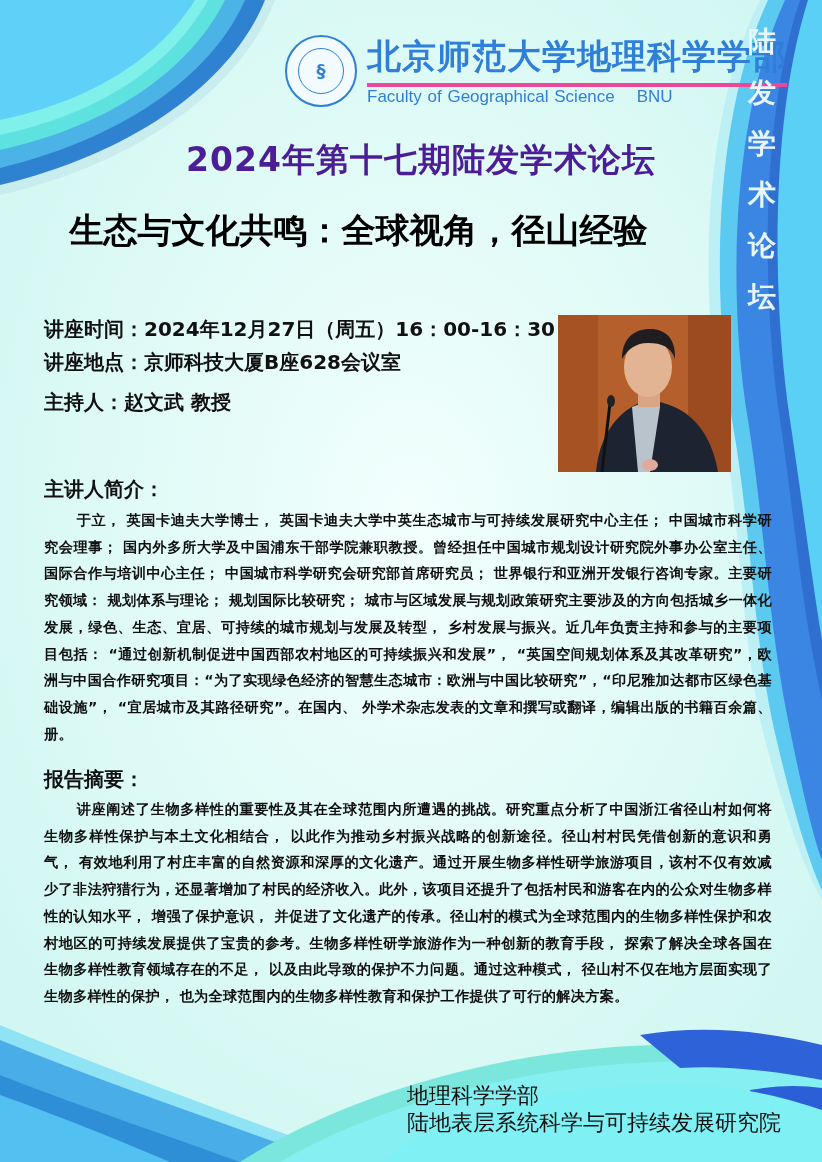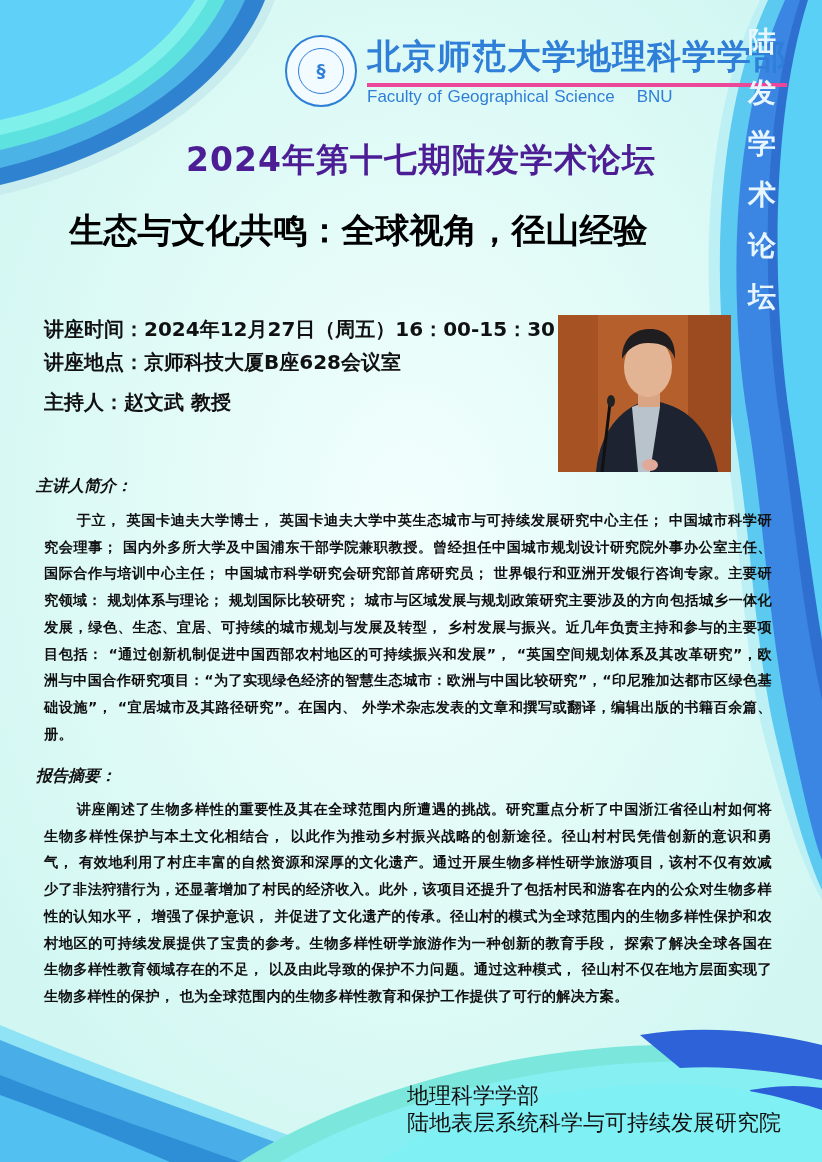--- a/index.html
+++ b/index.html
@@ -62,22 +62,22 @@
   .info-row { height: 33px; line-height: 33px; white-space: nowrap; }
   .info-row.gap { margin-top: 7px; }
 
   .photo {
     position: absolute; left: 558px; top: 315px; width: 173px; height: 157px;
     z-index: 2; overflow: hidden;
     background: linear-gradient(90deg, #8a3a16 0%, #b9602a 30%, #c06b31 60%, #8a3b18 100%);
   }
 
   .section-h {
-    position: absolute; left: 36px; z-index: 2;
-    font-size: 16px; font-weight: bold; font-style: italic;
+    position: absolute; left: 44px; z-index: 2;
+    font-size: 20px; font-weight: bold;
   }
   .para {
     position: absolute; left: 44px; width: 728px; z-index: 2;
     font-size: 14.2px; font-weight: bold; line-height: 26.7px;
     text-indent: 2.3em; text-align: justify; color: #111;
     letter-spacing: 0.3px;
   }
   .footer {
     position: absolute; left: 407px; top: 1082px; z-index: 2;
     font-size: 22px; color: #111; line-height: 27px;
@@ -140,21 +140,21 @@
   <span>学</span>
   <span>术</span>
   <span>论</span>
   <span>坛</span>
 </div>
 
 <div class="title1">2024年第十七期陆发学术论坛</div>
 <div class="title2">生态与文化共鸣：全球视角，径山经验</div>
 
 <div class="info">
-  <div class="info-row">讲座时间：2024年12月27日（周五）16：00-15：30</div>
+  <div class="info-row">讲座时间：2024年12月27日（周五）16：00-16：30</div>
   <div class="info-row">讲座地点：京师科技大厦B座628会议室</div>
   <div class="info-row gap">主持人：赵文武 教授</div>
 </div>
 
 <div class="photo">
   <svg width="173" height="157" viewBox="0 0 173 157">
     <rect width="173" height="157" fill="#b5602c"></rect>
     <rect x="0" y="0" width="40" height="157" fill="#9c4a1e" opacity="0.6"></rect>
     <rect x="130" y="0" width="43" height="157" fill="#8b3e17" opacity="0.6"></rect>
 

